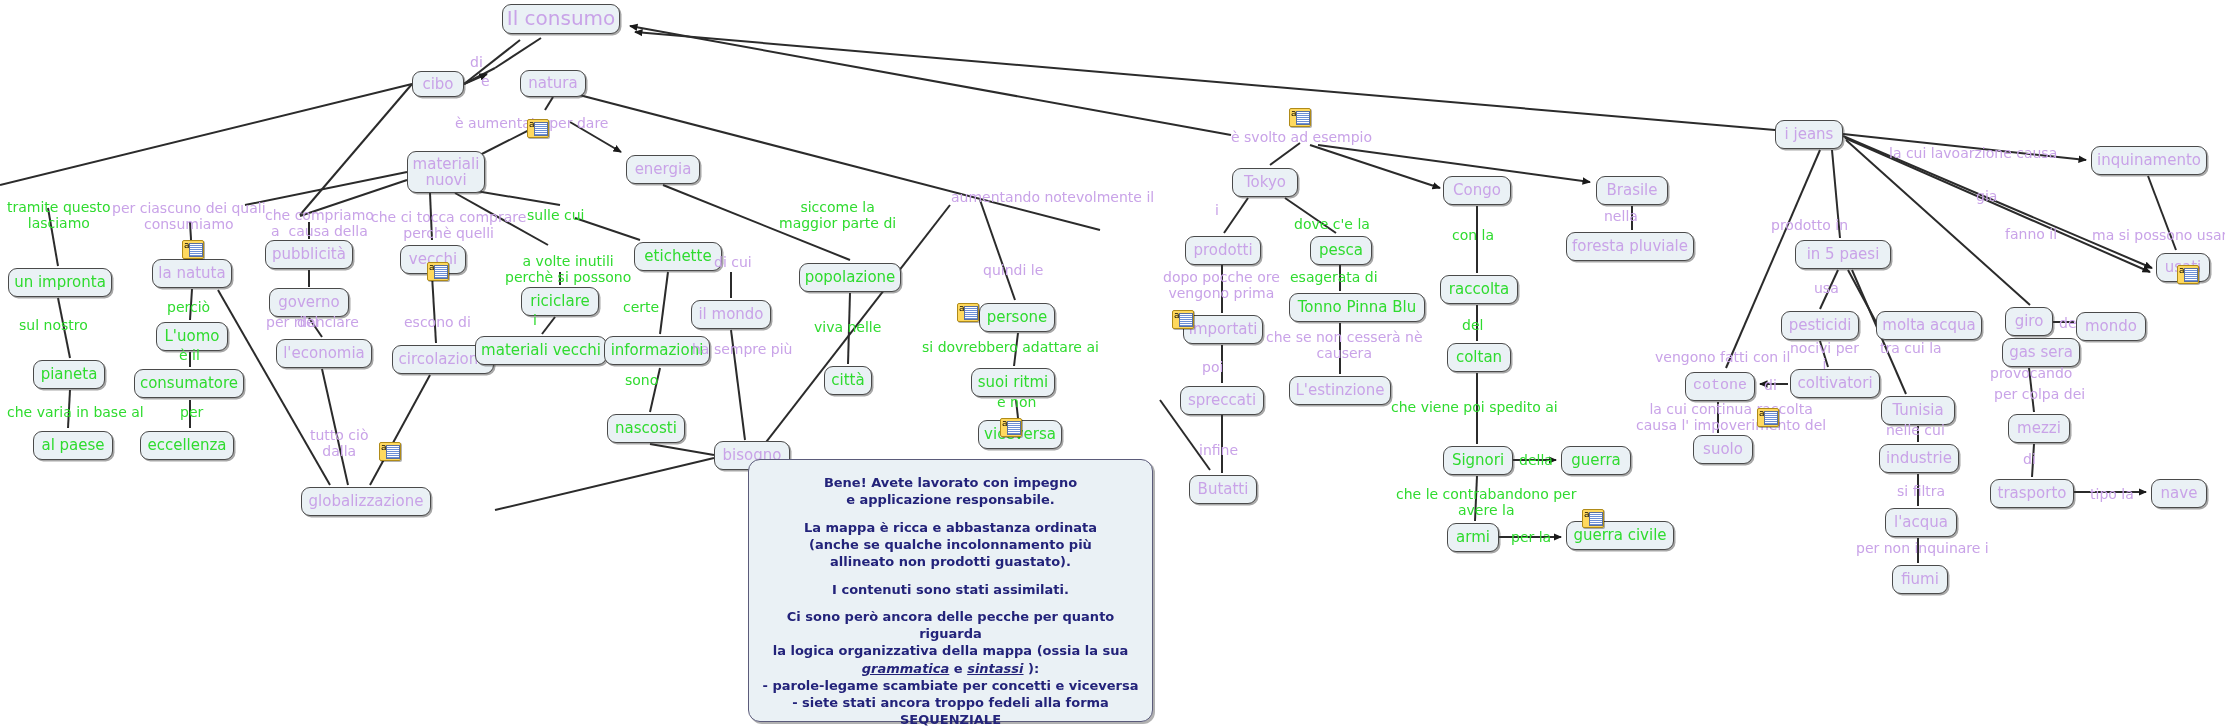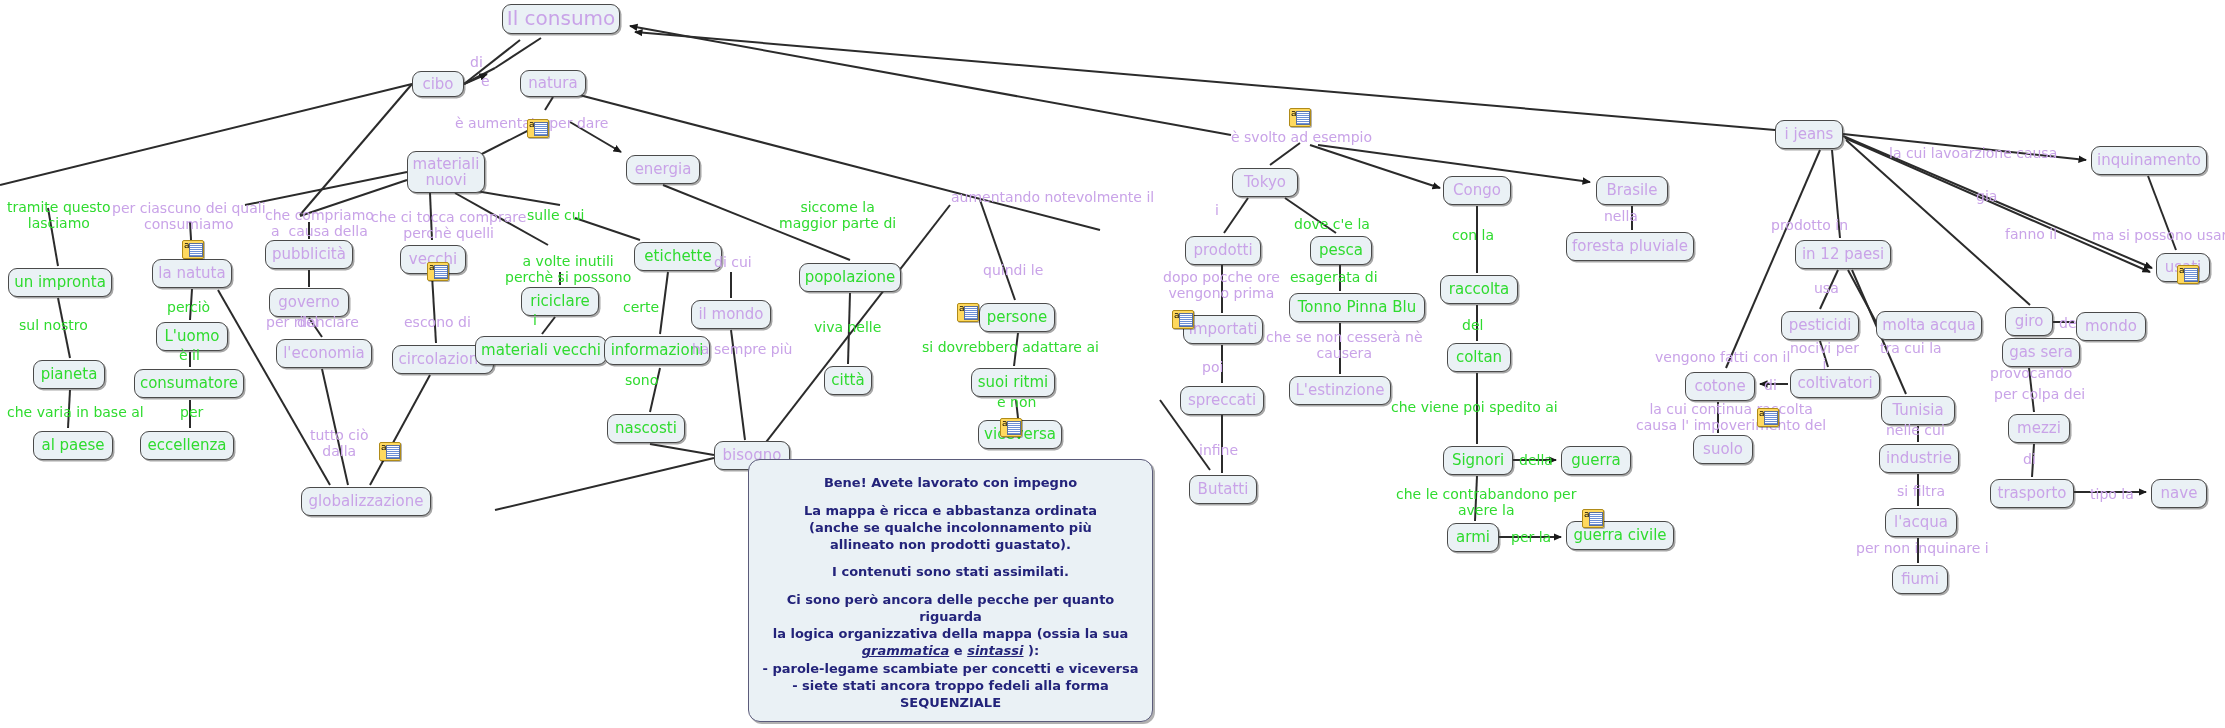--- a/index.html
+++ b/index.html
@@ -189,27 +189,27 @@
       <div class="node link-node" style="left: 1447px; top: 343px; width: 64px; min-height: 29px; font-size: 15px;">coltan</div>
       <div class="node concept" style="left: 1289px; top: 376px; width: 102px; min-height: 29px; font-size: 15px;">L'estinzione</div>
       <div class="node concept" style="left: 1180px; top: 386px; width: 84px; min-height: 29px; font-size: 15px;">spreccati</div>
       <div class="node link-node" style="left: 1443px; top: 446px; width: 70px; min-height: 29px; font-size: 15px;">Signori</div>
       <div class="node link-node" style="left: 1561px; top: 446px; width: 70px; min-height: 29px; font-size: 15px;">guerra</div>
       <div class="node concept" style="left: 1189px; top: 475px; width: 68px; min-height: 29px; font-size: 15px;">Butatti</div>
       <div class="node link-node" style="left: 1447px; top: 523px; width: 52px; min-height: 29px; font-size: 15px;">armi</div>
       <div class="node link-node" style="left: 1566px; top: 521px; width: 108px; min-height: 29px; font-size: 15px;">guerra civile</div>
       <div class="node concept" style="left: 1775px; top: 120px; width: 68px; min-height: 29px; font-size: 15px;">i jeans</div>
       <div class="node concept" style="left: 2091px; top: 146px; width: 116px; min-height: 29px; font-size: 15px;">inquinamento</div>
-      <div class="node concept" style="left: 1795px; top: 240px; width: 96px; min-height: 29px; font-size: 15px;">in 12 paesi</div>
+      <div class="node concept" style="left: 1795px; top: 240px; width: 96px; min-height: 29px; font-size: 15px;">in 5 paesi</div>
       <div class="node concept" style="left: 2156px; top: 253px; width: 54px; min-height: 29px; font-size: 15px;">usati</div>
       <div class="node concept" style="left: 1781px; top: 311px; width: 78px; min-height: 29px; font-size: 15px;">pesticidi</div>
       <div class="node concept" style="left: 1876px; top: 311px; width: 106px; min-height: 29px; font-size: 15px;">molta acqua</div>
       <div class="node concept" style="left: 2005px; top: 307px; width: 48px; min-height: 29px; font-size: 15px;">giro</div>
       <div class="node concept" style="left: 2076px; top: 312px; width: 70px; min-height: 29px; font-size: 15px;">mondo</div>
-      <div class="node concept" style="left: 1685px; top: 372px; width: 70px; min-height: 29px; font-size: 15px;">cotone</div>
+      <div class="node concept" style="left: 1685px; top: 372px; width: 70px; min-height: 29px; font-size: 15px; font-family: Liberation Mono, monospace;">cotone</div>
       <div class="node concept" style="left: 1790px; top: 369px; width: 90px; min-height: 29px; font-size: 15px;">coltivatori</div>
       <div class="node concept" style="left: 1881px; top: 396px; width: 74px; min-height: 29px; font-size: 15px;">Tunisia</div>
       <div class="node concept" style="left: 2002px; top: 338px; width: 78px; min-height: 29px; font-size: 15px;">gas sera</div>
       <div class="node concept" style="left: 1693px; top: 435px; width: 60px; min-height: 29px; font-size: 15px;">suolo</div>
       <div class="node concept" style="left: 1879px; top: 444px; width: 80px; min-height: 29px; font-size: 15px;">industrie</div>
       <div class="node concept" style="left: 2008px; top: 414px; width: 62px; min-height: 29px; font-size: 15px;">mezzi</div>
       <div class="node concept" style="left: 1885px; top: 508px; width: 72px; min-height: 29px; font-size: 15px;">l'acqua</div>
       <div class="node concept" style="left: 1990px; top: 479px; width: 84px; min-height: 29px; font-size: 15px;">trasporto</div>
       <div class="node concept" style="left: 2151px; top: 479px; width: 56px; min-height: 29px; font-size: 15px;">nave</div>
       <div class="node concept" style="left: 1892px; top: 565px; width: 56px; min-height: 29px; font-size: 15px;">fiumi</div>
@@ -300,20 +300,21 @@
       <div class="note" style="left: 1289px; top: 108px;"></div>
       <div class="note" style="left: 1172px; top: 310px;"></div>
       <div class="note" style="left: 1582px; top: 509px;"></div>
       <div class="note" style="left: 2177px; top: 265px;"></div>
       <div class="note" style="left: 1757px; top: 408px;"></div>
       <div class="note" style="left: 379px; top: 442px;"></div>
     </div>
 
   <div id="legend" style="left: 748px; top: 459px; width: 405px; height: 263px; padding: 14px 10px; font-size: 13px;">
       <div class="line">Bene! Avete lavorato con impegno</div>
+      <div class="line">e applicazione responsabile.</div>
       <div class="blank"></div>
       <div class="line">La mappa è ricca e abbastanza ordinata</div>
       <div class="line">(anche se qualche incolonnamento più</div>
       <div class="line">allineato non prodotti guastato).</div>
       <div class="blank"></div>
       <div class="line">I contenuti sono stati assimilati.</div>
       <div class="blank"></div>
       <div class="line">Ci sono però ancora delle pecche per quanto riguarda</div>
       <div class="line">la logica organizzativa della mappa (ossia la sua</div>
       <div class="line"><u>grammatica</u> e <u>sintassi</u> ):</div>

